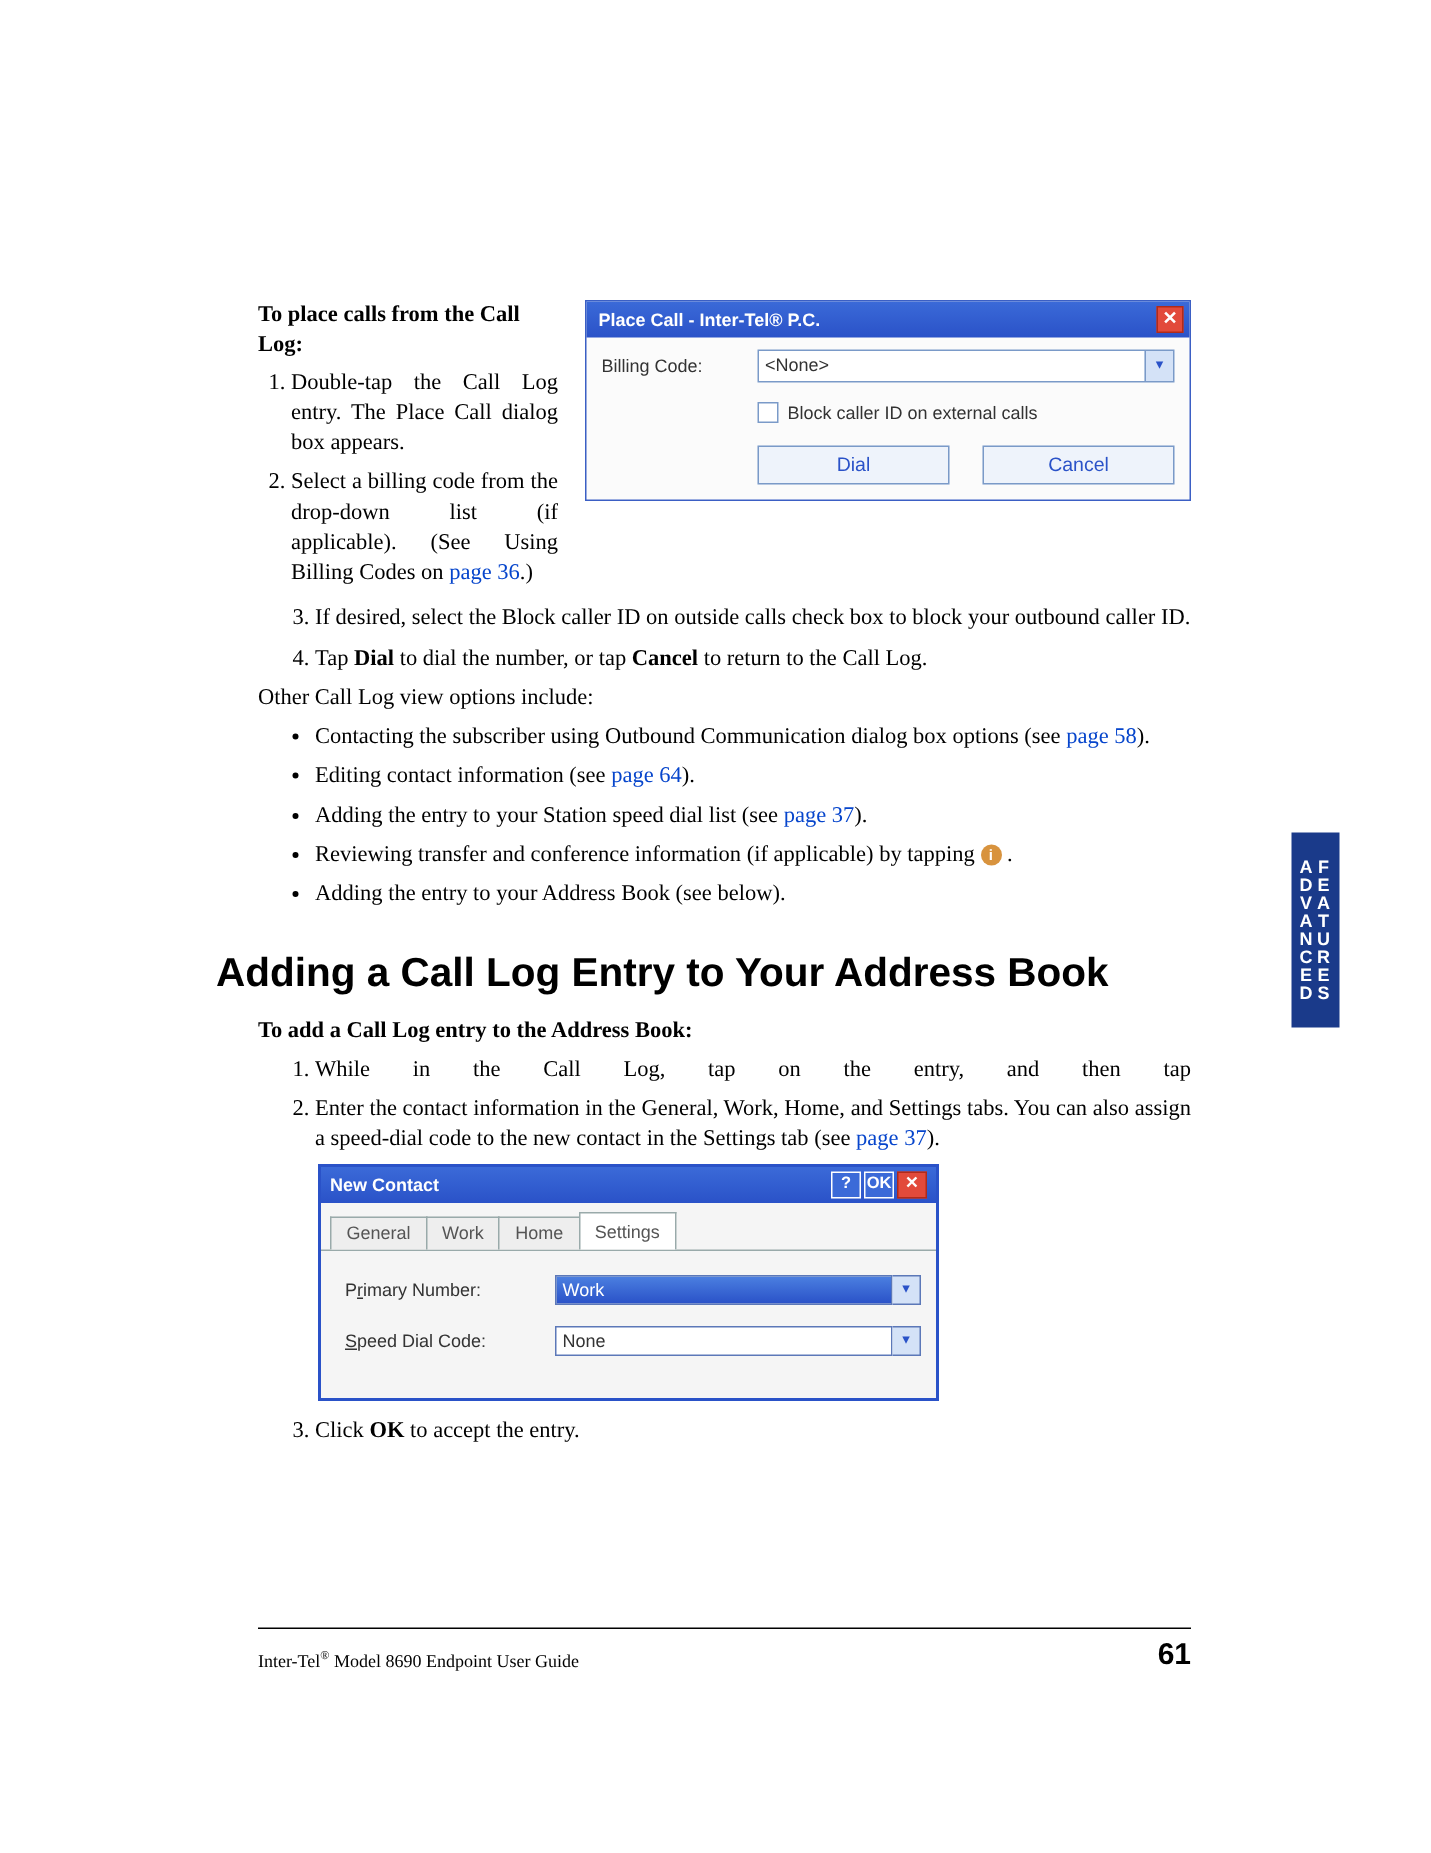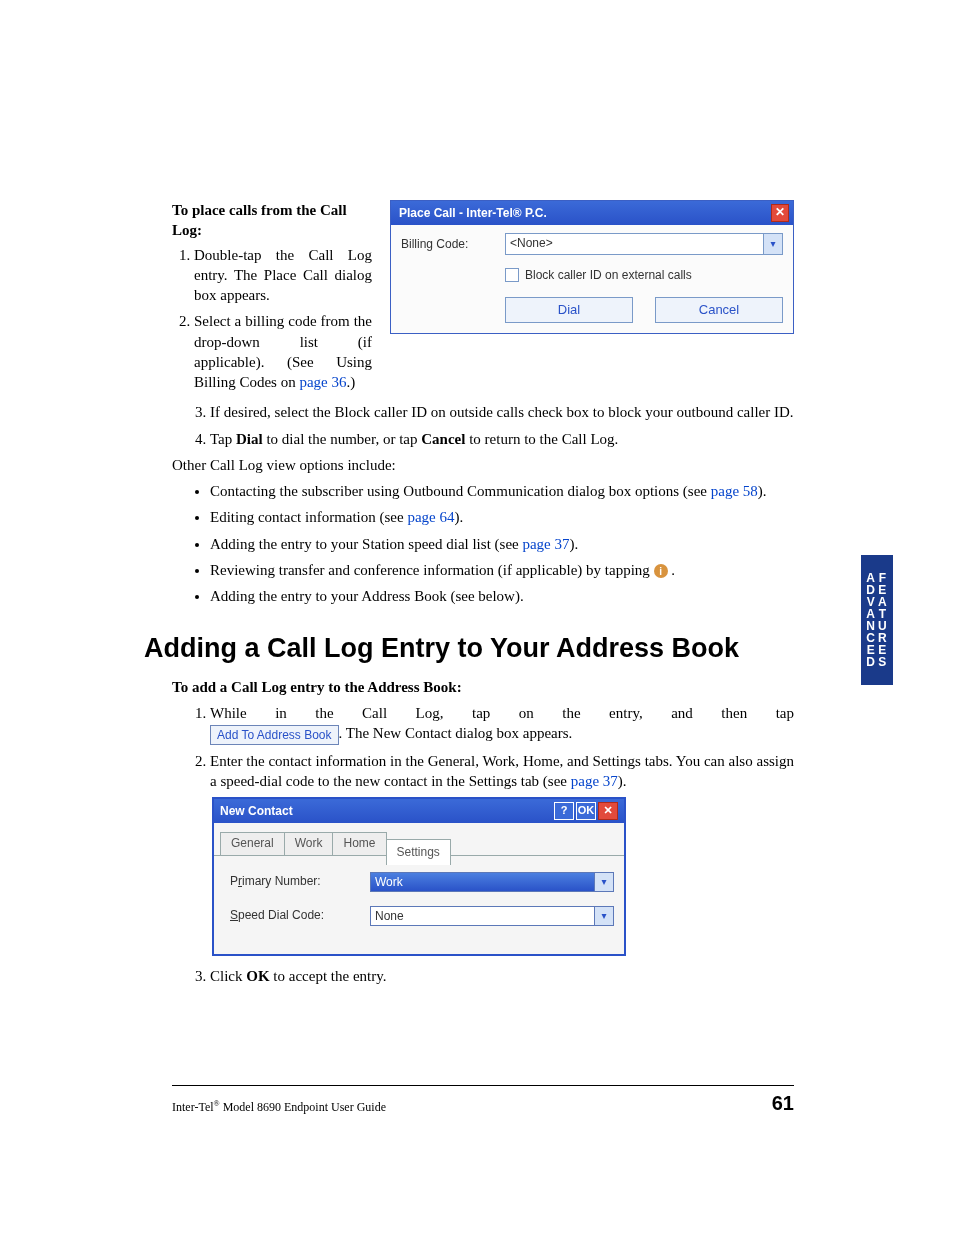--- a/index.html
+++ b/index.html
@@ -154,21 +154,21 @@
     border-bottom:1px solid #9aa;
     background:#f5f5f5;
   }
   .tab {
     border:1px solid #9aa; border-bottom:none;
     background:#eee; padding:2px 10px 3px;
     font-size:12px; color:#555; position:relative;
     margin-right:-1px;
     text-align:center;
   }
-  .tab.active { background:#fff; padding-top:4px; padding-bottom:4px; top:10px; }
+  .tab.active { background:#fff; padding-top:4px; padding-bottom:4px; top:0; }
   .ncbody { padding: 16px 10px 14px 16px; background:#f5f5f5; }
   .ncrow { display:flex; align-items:center; margin-bottom:14px; gap:20px; }
   .nclabel { width:120px; color:#333; }
   .underline-accel { text-decoration: underline; }
   .ncsel { flex:1; display:flex; height:20px; }
   .ncsel .v {
     flex:1; border:1px solid #5c78b8; padding:1px 4px; background:#fff; color:#fff;
   }
   .ncsel .v.hl {
     background: linear-gradient(#4b7fe0, #2a52c8);
@@ -275,23 +275,20 @@
     </ul>
 
     <h2 class="section">Adding a Call Log Entry to Your Address Book</h2>
     <p class="bold" style="margin-top:8px;">To add a Call Log entry to the Address Book:</p>
 
     <ol class="steps" style="padding-left:38px;">
       <li class="justify" style="text-align-last:justify;">
         <span>While in the Call Log, tap on the entry, and then tap </span>
       </li>
     </ol>
-    <div style="padding-left:38px; margin-top:-6px; margin-bottom:6px;">
-      <span class="addbtn-inline">Add To Address Book</span><span>. The New Contact dialog box appears.</span>
-    </div>
     <ol class="steps" start="2" style="padding-left:38px;">
       <li class="justify">
         <span>Enter the contact information in the General, Work, Home, and Settings tabs. You can also assign a speed-dial code to the new contact in the Settings tab (see </span><span class="link">page 37</span><span>).</span>
       </li>
     </ol>
 
     <div class="ncwrap">
       <div class="nc">
         <div class="titlebar2">
           <span>New Contact</span>

